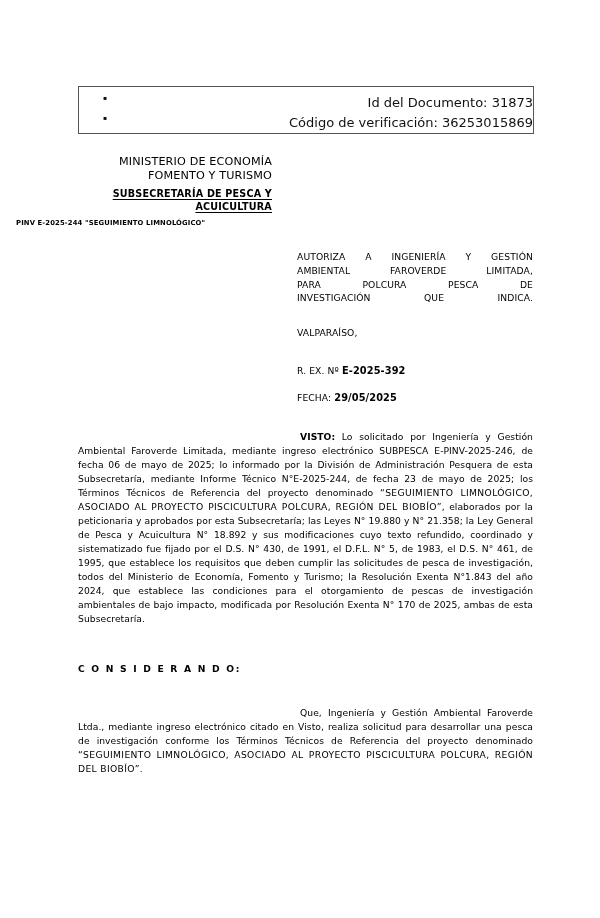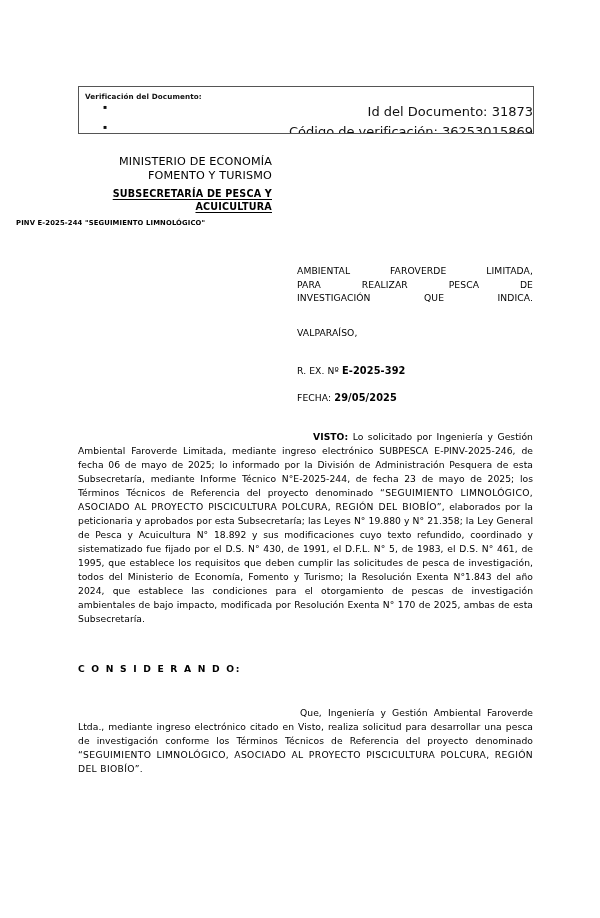--- a/index.html
+++ b/index.html
@@ -164,21 +164,20 @@
     text-align: justify;
     letter-spacing: 0.05px;
     color: #000;
   }
   p.para .indent {
     display: inline-block;
     width: 222px;
   }
   .kw {
     font-weight: bold;
-    margin-left: 13px;
   }
   .proj {
     font-weight: normal;
     letter-spacing: 0.35px;
   }
 
   .considerando {
     position: absolute;
     left: 78px;
     top: 663px;
@@ -208,44 +207,43 @@
     letter-spacing: 0.2px;
   }
 </style>
 </head>
 <body>
 
 <div class="page">
 
   <div class="verif-box">
     <div class="verif-inner">
-      <div class="verif-title">Verificación del Documento:</div>
       <ul class="verif-list">
         <li>Id del Documento: 31873</li>
         <li>Código de verificación: 36253015869</li>
         <li><span class="verif-url">Verificar validez en https://tramites.subpesca.cl/wf-tramites/public/documentos/validar</span></li>
       </ul>
     </div>
   </div>
 
   <div class="letterhead">
     <div class="lh-line1">MINISTERIO DE ECONOMÍA</div>
     <div class="lh-line2">FOMENTO Y TURISMO</div>
     <div class="lh-sub">
       <span>SUBSECRETARÍA DE PESCA Y</span><br>
       <span>ACUICULTURA</span>
     </div>
   </div>
 
   <div class="pinv">PINV E-2025-244 "SEGUIMIENTO LIMNOLÓGICO"</div>
 
   <div class="subject">
-    <br>
+    <span>AUTORIZA A INGENIERÍA Y GESTIÓN</span><br>
     <span>AMBIENTAL FAROVERDE LIMITADA,</span><br>
-    <span>PARA REALIZAR PESCA DE</span><br>
+    <span>PARA POLCURA PESCA DE</span><br>
     <span class="last-line">INVESTIGACIÓN QUE INDICA.</span>
   </div>
 
   <div class="place">VALPARAÍSO,</div>
 
   <div class="resnum">
     <span>R. EX. Nº </span><b>E-2025-392</b>
   </div>
 
   <div class="fecha">

